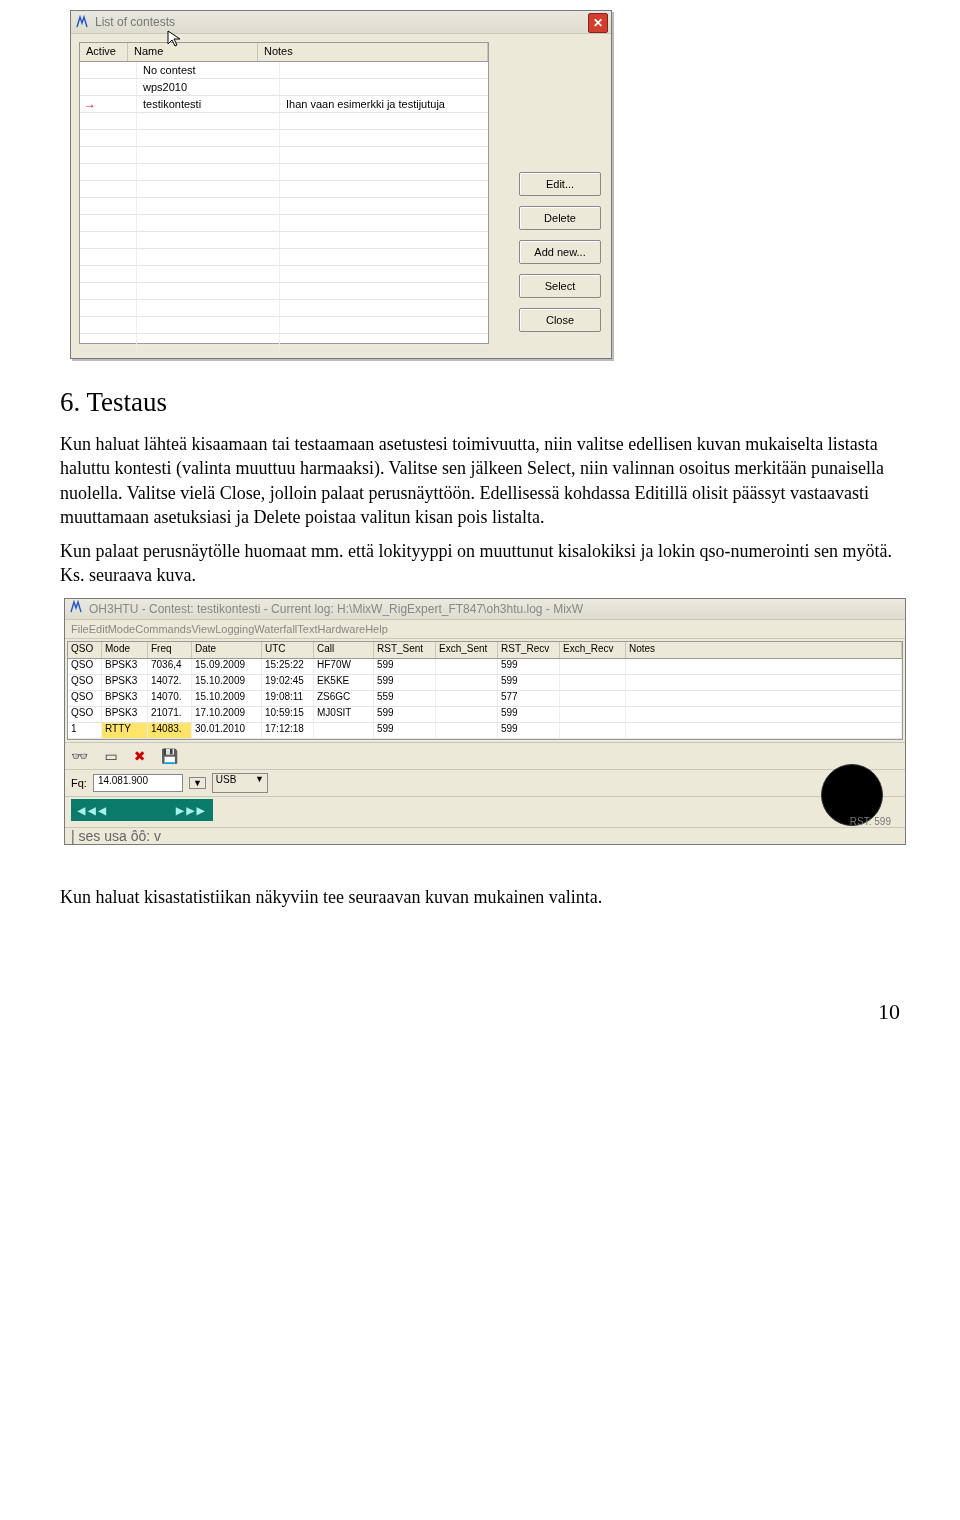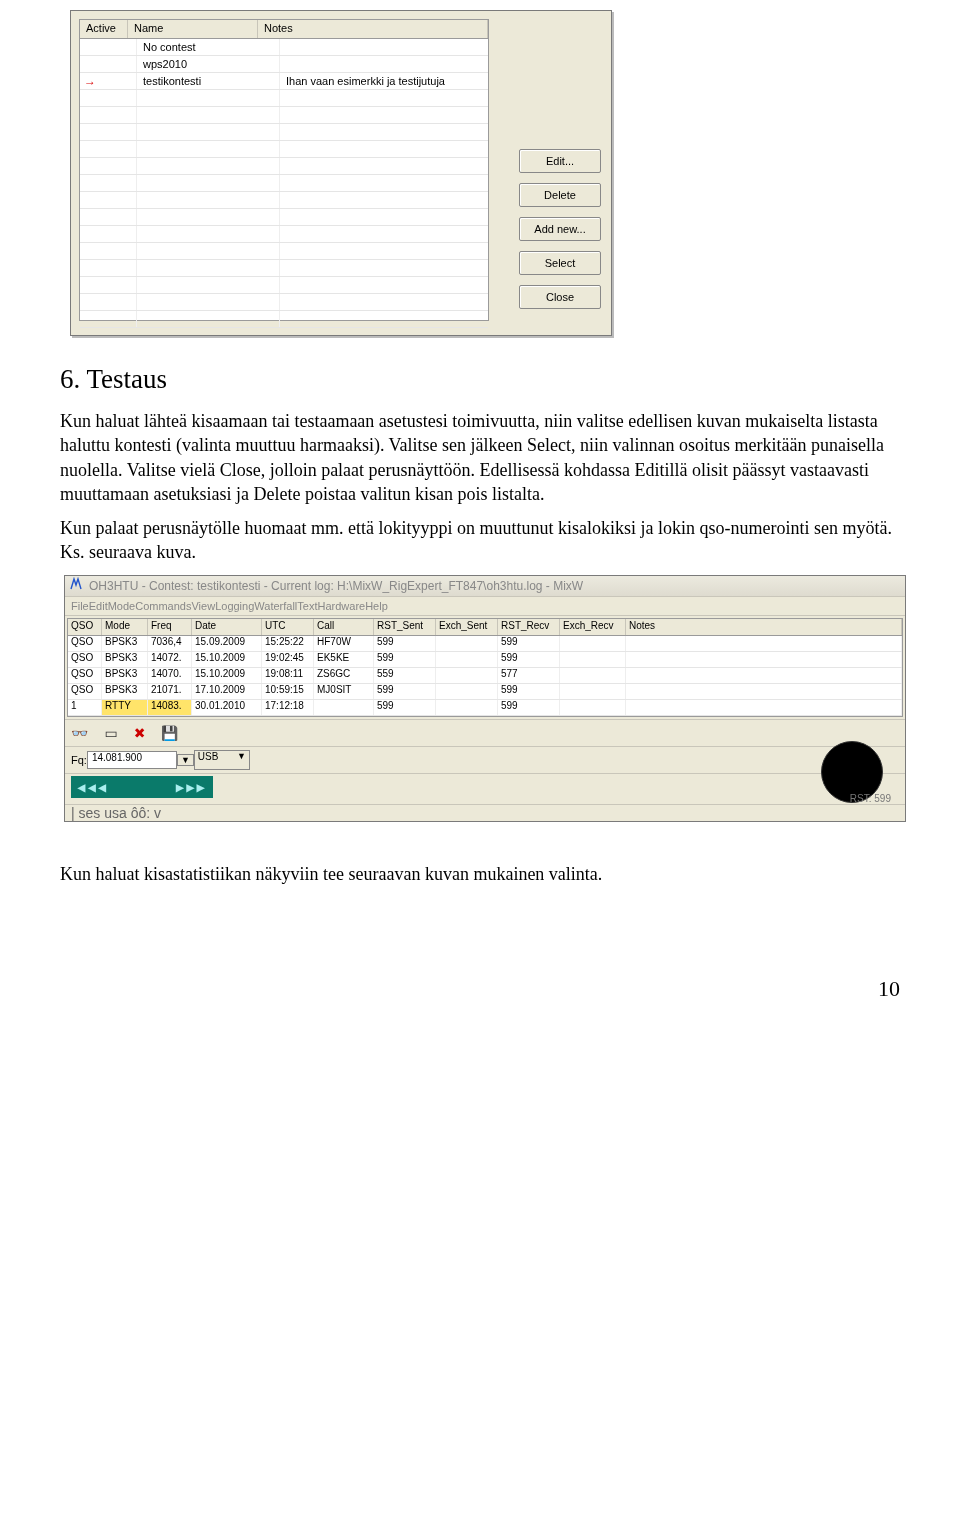--- a/index.html
+++ b/index.html
@@ -163,21 +163,21 @@
     display:flex; align-items:center;
     border:1px solid #444;
     background:#eee;
   }
   .m-yellow{background:#ffe36a;}
   .m-pink{background:#e85fb0;color:#fff;}
   .m-grey{background:#d9d9d9;}
   .m-green{background:#2e9a3f;color:#fff;}
   .m-deepy{background:#f2c84a;}
   .freq-row {
-    display:flex; align-items:center; padding:3px 6px;
+    display:flex; align-items:center; gap:6px; padding:3px 6px;
     border-bottom:1px solid #c9c6ba;
   }
   .freq-input {
     width:80px; height:16px; border:1px solid #888; background:#fff;
     font-size:10px; padding:0 4px;
   }
   .mode-sel {
     width:48px; height:18px; border:1px solid #888; background:#ece9d8;
     font-size:10px; padding:0 3px;
   }
@@ -201,20 +201,34 @@
   }
   .page-num { text-align:right; font-size:22px; margin-top:90px;}
   .lower-area{ position:relative; }
 </style>
 </head>
 <body>
 
 <div class="page">
 
   <div class="win1" style="position:relative;">
+    <div class="titlebar">
+      <span class="app-icon">
+        <svg viewBox="0 0 14 14">
+            <path d="M2 12 L5 2 L7 8 L9 2 L12 12" stroke="#2255cc" stroke-width="1.4" fill="none"></path>
+          </svg>
+      </span>
+      <span class="title-text">List of contests</span>
+      <div class="close-btn">✕</div>
+      <div class="cursor-arrow">
+        <svg viewBox="0 0 20 20">
+            <path d="M2 2 L2 15 L6 11 L9 17 L11 16 L8 10 L14 10 Z" fill="#fff" stroke="#000" stroke-width="1"></path>
+          </svg>
+      </div>
+    </div>
     <div class="win1-body">
       <div class="grid-wrap">
         <div class="grid-head">
           <div class="gh gh-active">Active</div>
           <div class="gh gh-name">Name</div>
           <div class="gh gh-notes">Notes</div>
         </div>
         <div id="grid-rows">
             <div class="grid-row">
               <div class="gc-active">

